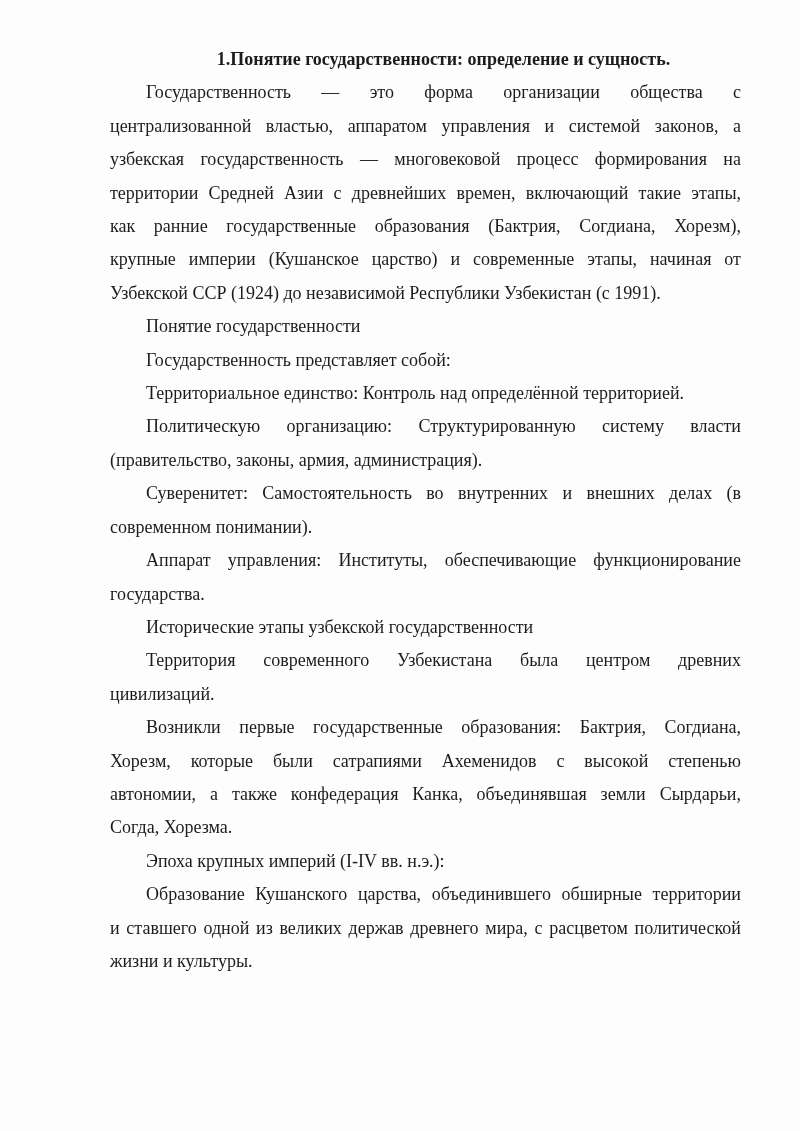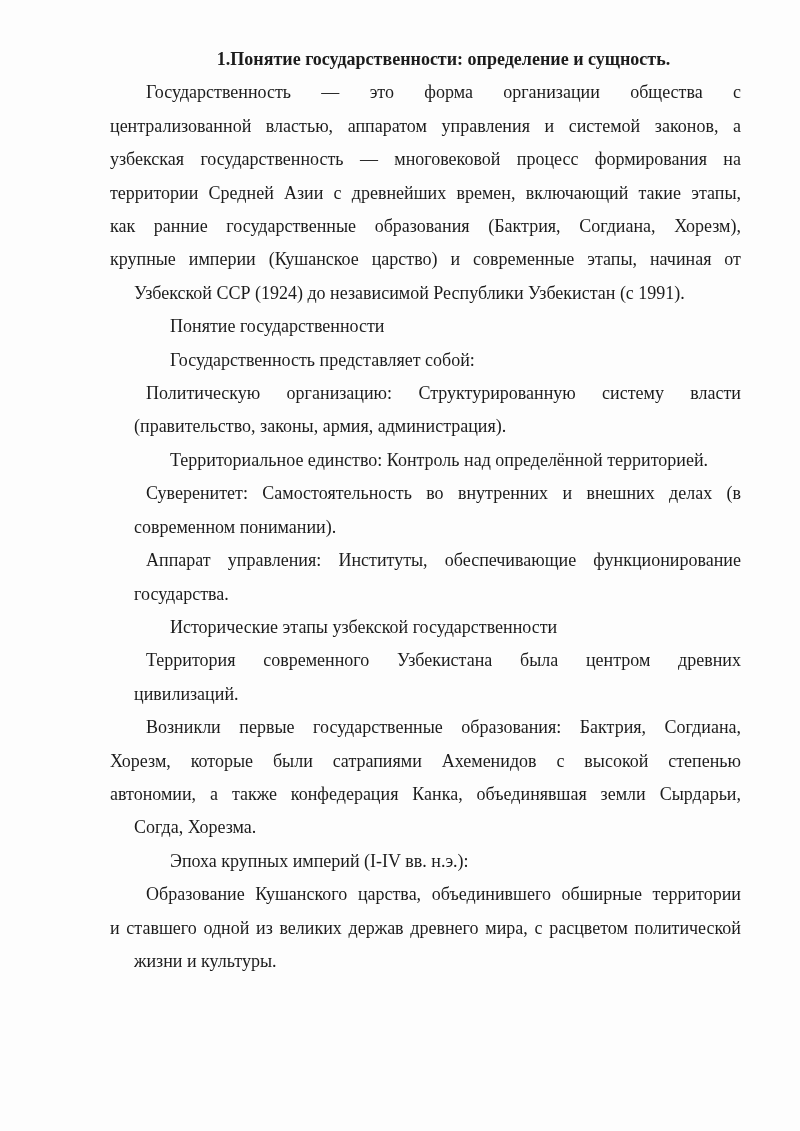--- a/index.html
+++ b/index.html
@@ -35,21 +35,20 @@
   }
   .para{margin:0;padding:0;font-family:Liberation Serif, serif;}
   .line{
     text-align:justify;
     text-align-last:justify;
   }
   .line.first{text-indent:36px;}
   .line.last{
     text-align:right;
     text-align-last:left;
-    margin-left:24px;
   }
 </style>
 </head>
 <body>
 
 <div class="page">
   <div class="content">
     <div class="doc-title">1.Понятие государственности: определение и сущность.</div>
     <div id="paragraphs">
         <div class="para">
@@ -61,25 +60,25 @@
           <div class="line">крупные империи (Кушанское царство) и современные этапы, начиная от</div>
           <div class="line last">Узбекской ССР (1924) до независимой Республики Узбекистан (с 1991).</div>
         </div>
         <div class="para">
           <div class="line first last">Понятие государственности</div>
         </div>
         <div class="para">
           <div class="line first last">Государственность представляет собой:</div>
         </div>
         <div class="para">
+          <div class="line first last">Территориальное единство: Контроль над определённой территорией.</div>
+        </div>
+        <div class="para">
           <div class="line first">Политическую организацию: Структурированную систему власти</div>
           <div class="line last">(правительство, законы, армия, администрация).</div>
-        </div>
-        <div class="para">
-          <div class="line first last">Территориальное единство: Контроль над определённой территорией.</div>
         </div>
         <div class="para">
           <div class="line first">Суверенитет: Самостоятельность во внутренних и внешних делах (в</div>
           <div class="line last">современном понимании).</div>
         </div>
         <div class="para">
           <div class="line first">Аппарат управления: Институты, обеспечивающие функционирование</div>
           <div class="line last">государства.</div>
         </div>
         <div class="para">

